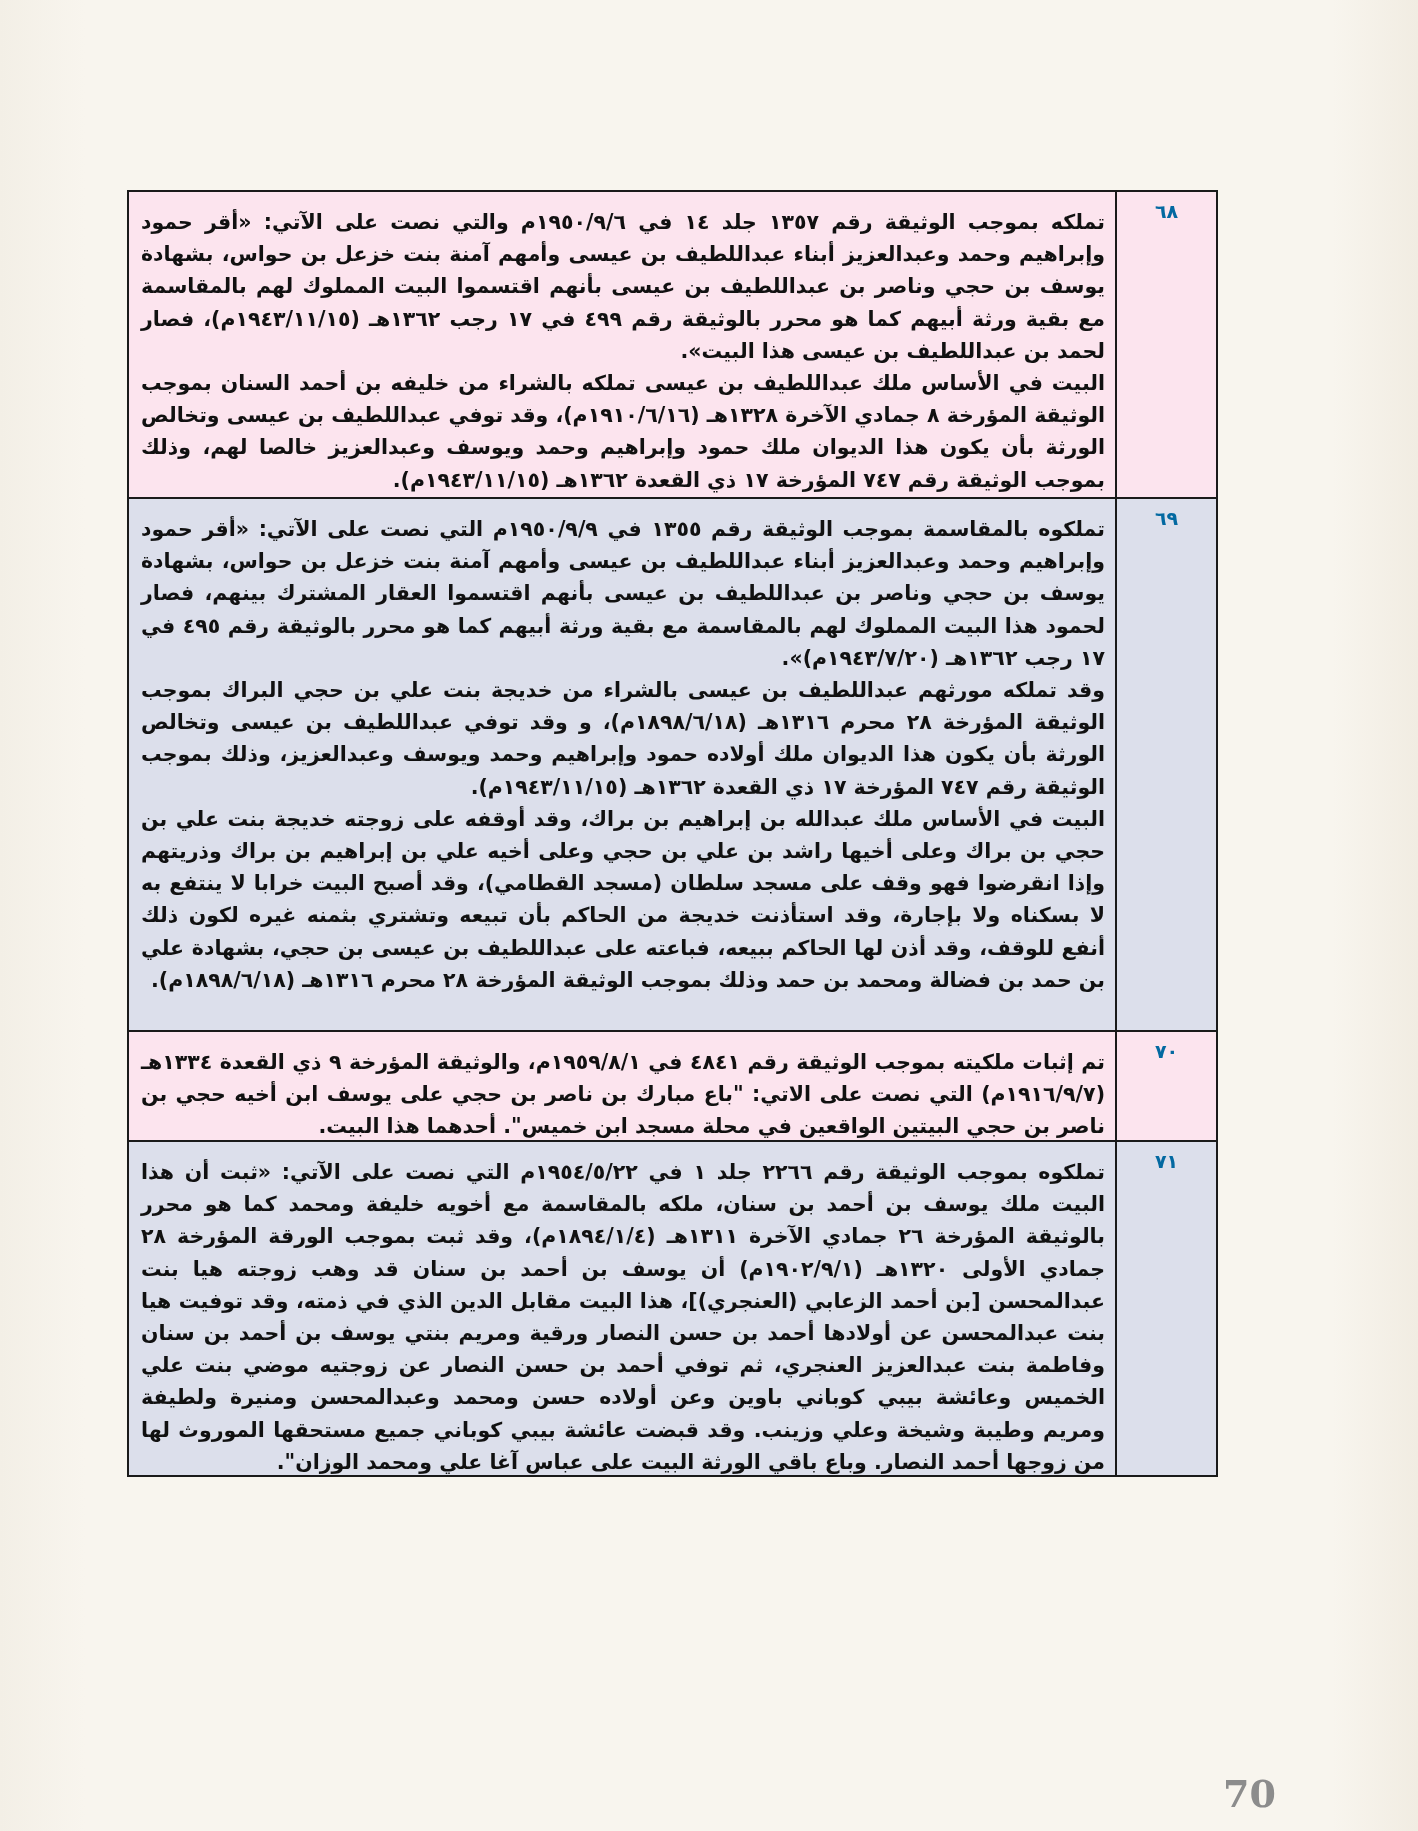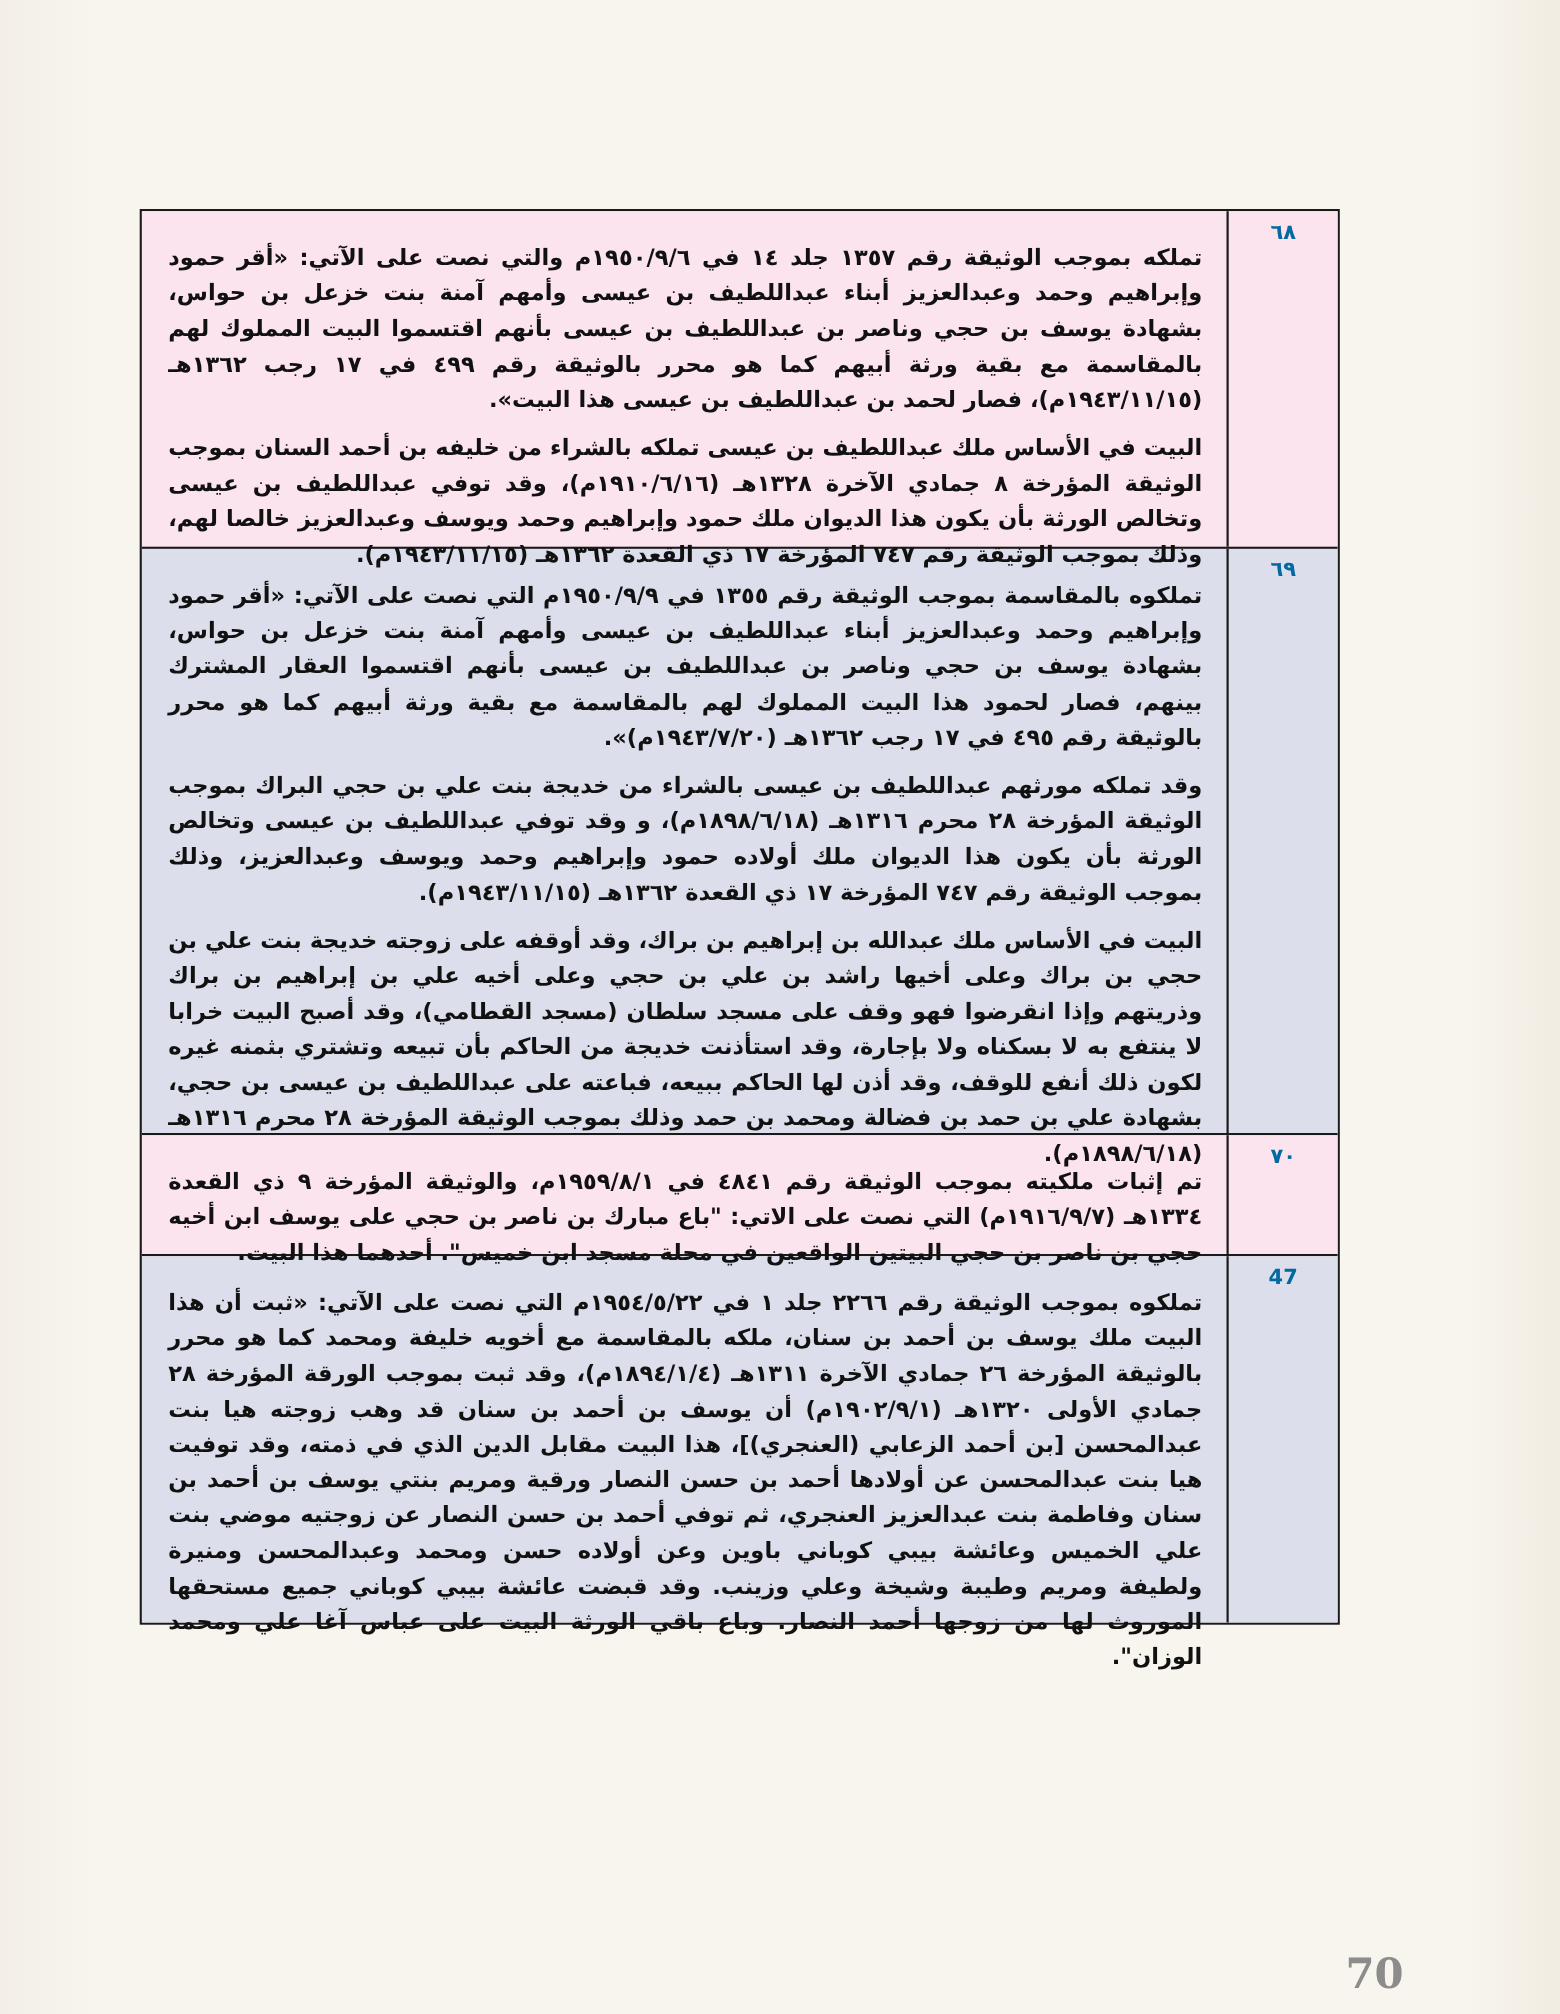--- a/index.html
+++ b/index.html
@@ -46,21 +46,21 @@
     flex: 1 1 auto;
     padding: 14px 10px 6px 12px;
     box-sizing: border-box;
     font-size: 20.5px;
     line-height: 32.2px;
     font-weight: bold;
     color: #111;
     text-align: justify;
     text-align-last: right;
   }
-  .txt p { margin: 12px; }
+  .txt p { margin: 0; }
   .footer {
     position: absolute;
     top: 1772px;
     right: 142px;
     direction: rtl;
     display: flex;
     align-items: flex-end;
     gap: 18px;
   }
   .page-num {
@@ -104,21 +104,21 @@
     </div>
 
     <div class="row pink" style="height:110px;">
       <div class="num">٧٠</div>
       <div class="txt">
         <p>تم إثبات ملكيته بموجب الوثيقة رقم ٤٨٤١ في ١٩٥٩/٨/١م، والوثيقة المؤرخة ٩ ذي القعدة ١٣٣٤هـ (١٩١٦/٩/٧م) التي نصت على الاتي: "باع مبارك بن ناصر بن حجي على يوسف ابن أخيه حجي بن ناصر بن حجي البيتين الواقعين في محلة مسجد ابن خميس". أحدهما هذا البيت.</p>
       </div>
     </div>
 
     <div class="row lav" style="height:333px;">
-      <div class="num">47</div>
+      <div class="num">٧١</div>
       <div class="txt">
         <p>تملكوه بموجب الوثيقة رقم ٢٢٦٦ جلد ١ في ١٩٥٤/٥/٢٢م التي نصت على الآتي: «ثبت أن هذا البيت ملك يوسف بن أحمد بن سنان، ملكه بالمقاسمة مع أخويه خليفة ومحمد كما هو محرر بالوثيقة المؤرخة ٢٦ جمادي الآخرة ١٣١١هـ (١٨٩٤/١/٤م)، وقد ثبت بموجب الورقة المؤرخة ٢٨ جمادي الأولى ١٣٢٠هـ (١٩٠٢/٩/١م) أن يوسف بن أحمد بن سنان قد وهب زوجته هيا بنت عبدالمحسن [بن أحمد الزعابي (العنجري)]، هذا البيت مقابل الدين الذي في ذمته، وقد توفيت هيا بنت عبدالمحسن عن أولادها أحمد بن حسن النصار ورقية ومريم بنتي يوسف بن أحمد بن سنان وفاطمة بنت عبدالعزيز العنجري، ثم توفي أحمد بن حسن النصار عن زوجتيه موضي بنت علي الخميس وعائشة بيبي كوباني باوين وعن أولاده حسن ومحمد وعبدالمحسن ومنيرة ولطيفة ومريم وطيبة وشيخة وعلي وزينب. وقد قبضت عائشة بيبي كوباني جميع مستحقها الموروث لها من زوجها أحمد النصار. وباع باقي الورثة البيت على عباس آغا علي ومحمد الوزان".</p>
       </div>
     </div>
 
   </div>
 
   <div class="footer">
     <span class="page-num">70</span>
   </div>

